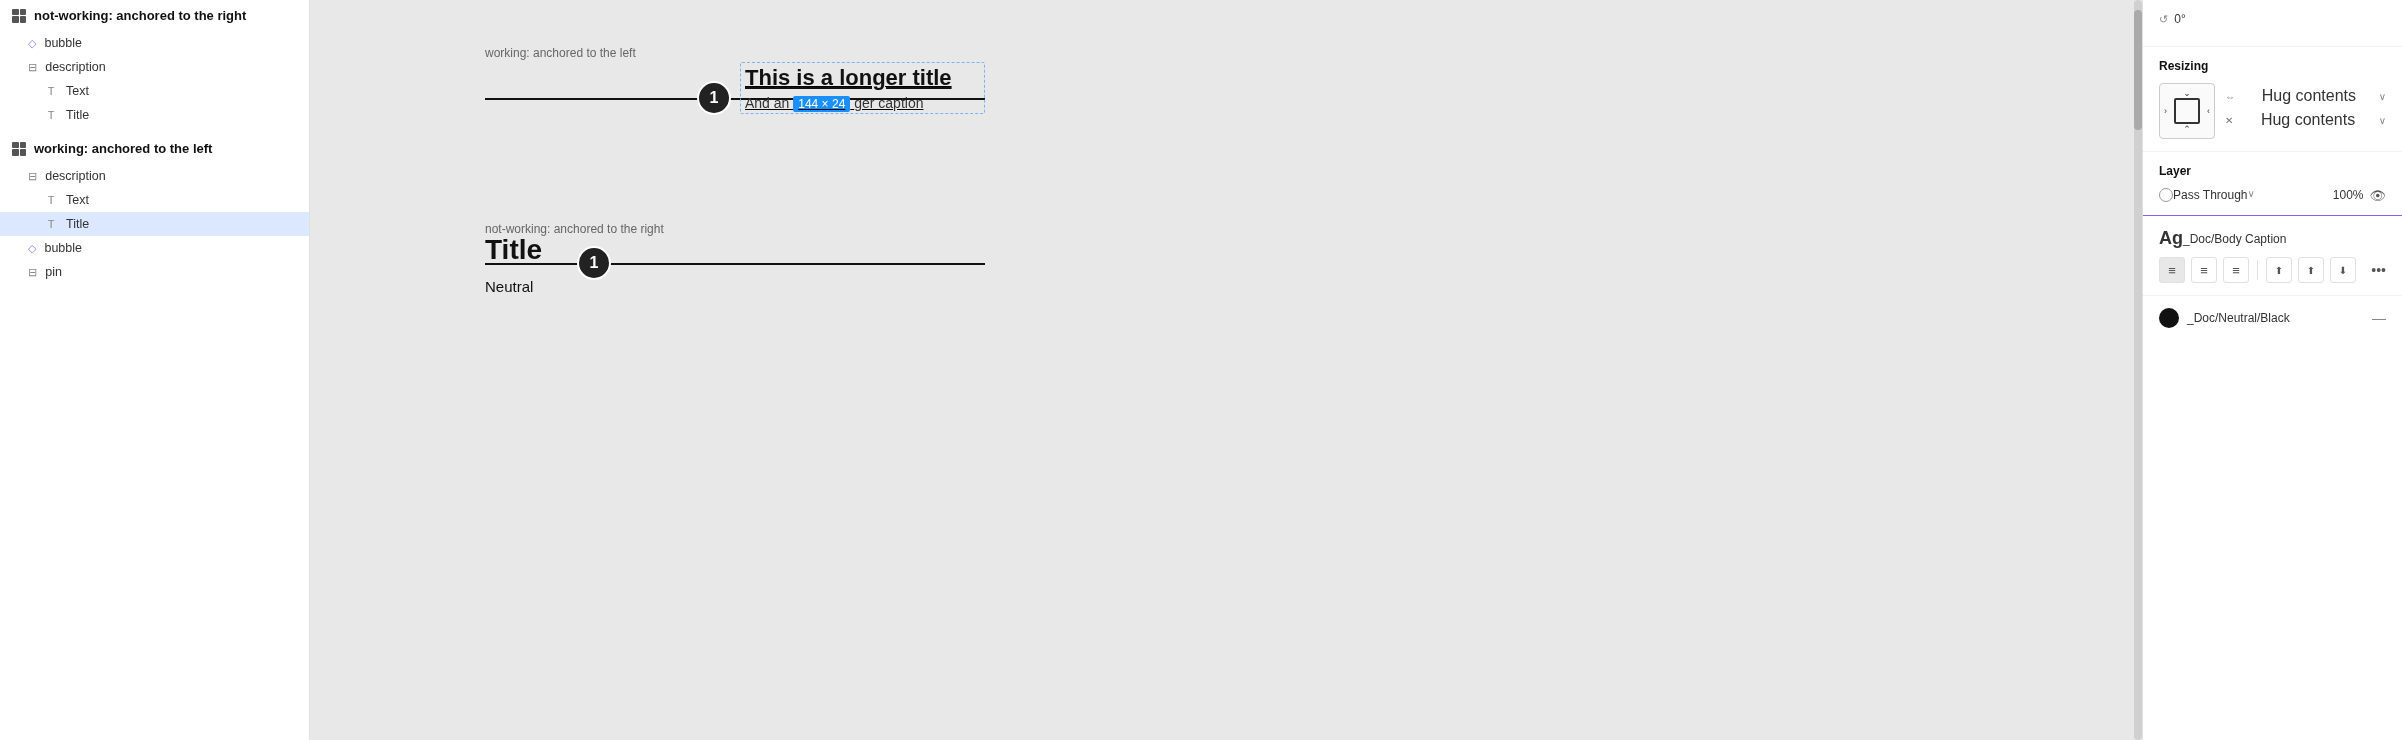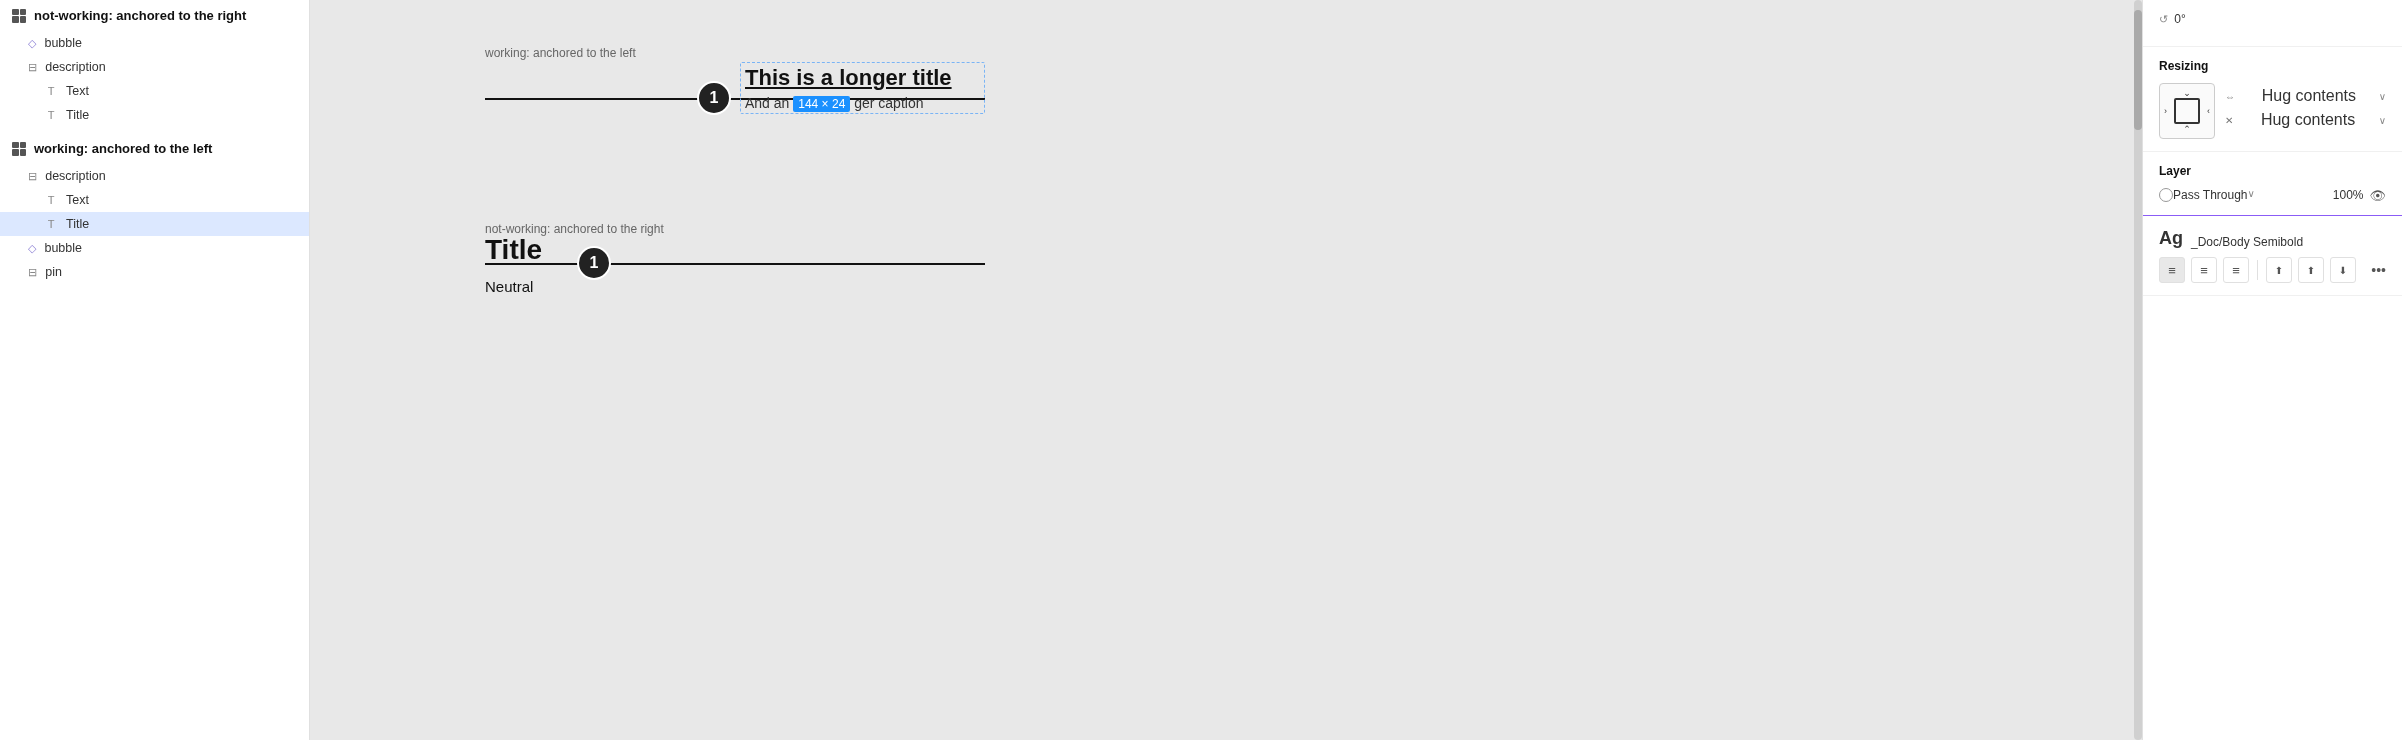--- a/index.html
+++ b/index.html
@@ -56,20 +56,21 @@
 
     
     .canvas-section-label {
       position: absolute; font-size: 12px; color: #666;
     }
     .canvas-title-box {
       position: absolute;
       border: 1.5px dashed #7ab4f5;
       border-radius: 2px;
       padding: 2px 4px;
+      text-decoration: underline;
     }
     .canvas-title-text {
       font-size: 22px; font-weight: 700; text-decoration: underline; color: #111;
       white-space: nowrap;
     }
     .canvas-caption-highlight {
       background: #1a90ff; color: #fff; font-size: 12px; padding: 1px 5px; border-radius: 2px;
     }
     .canvas-line {
       position: absolute; height: 2px; background: #111;
@@ -143,21 +144,21 @@
     .layer-circle {
       width: 14px; height: 14px; border-radius: 50%;
       border: 1.5px solid #999; flex-shrink: 0;
     }
     .layer-blend { font-size: 12px; color: #333; }
     .layer-blend-chevron { font-size: 10px; color: #888; }
     .layer-opacity { font-size: 12px; color: #333; margin-left: auto; }
     .layer-eye { font-size: 13px; color: #555; margin-left: 6px; }
 
     .typography-section { padding: 12px 16px; border-bottom: 1px solid #f0f0f0; }
-    .typo-row { display: flex; align-items: flex-end; gap: 8px; margin-bottom: 8px; }
+    .typo-row { display: flex; align-items: center; margin-bottom: 8px; }
     .typo-ag { font-size: 18px; font-weight: 600; color: #333; }
     .typo-name { font-size: 12px; color: #333; }
 
     .align-row { display: flex; align-items: center; gap: 6px; }
     .align-btn {
       width: 26px; height: 26px; display: flex; align-items: center; justify-content: center;
       border-radius: 3px; cursor: pointer; color: #555; font-size: 13px;
       border: 1px solid #e0e0e0;
     }
     .align-btn.active { background: #e8e8e8; }
@@ -319,21 +320,21 @@
       <span class="layer-blend">Pass Through</span>
       <span class="layer-blend-chevron">∨</span>
       <span class="layer-opacity">100%</span>
       <span class="layer-eye">👁</span>
     </div>
   </div>
 
   <div class="typography-section">
     <div class="typo-row">
       <span class="typo-ag">Ag</span>
-      <span class="typo-name">_Doc/Body Semibold</span>
+      <span class="typo-name">_Doc/Body Caption</span>
     </div>
     <div class="align-row">
       <div class="align-btn active">
         <span>≡</span>
       </div>
       <div class="align-btn">
         <span>≡</span>
       </div>
       <div class="align-btn">
         <span>≡</span>
@@ -345,14 +346,21 @@
       <div class="align-btn">
         <span style="font-size:10px;">⬆</span>
       </div>
       <div class="align-btn">
         <span style="font-size:10px;">⬇</span>
       </div>
       <span class="align-more">•••</span>
     </div>
   </div>
 
+  <div class="color-section">
+    <div class="color-row">
+      <div class="color-circle"></div>
+      <span class="color-name">_Doc/Neutral/Black</span>
+      <span class="color-dash">—</span>
+    </div>
+  </div>
 
 </div>
 
 </body></html>

